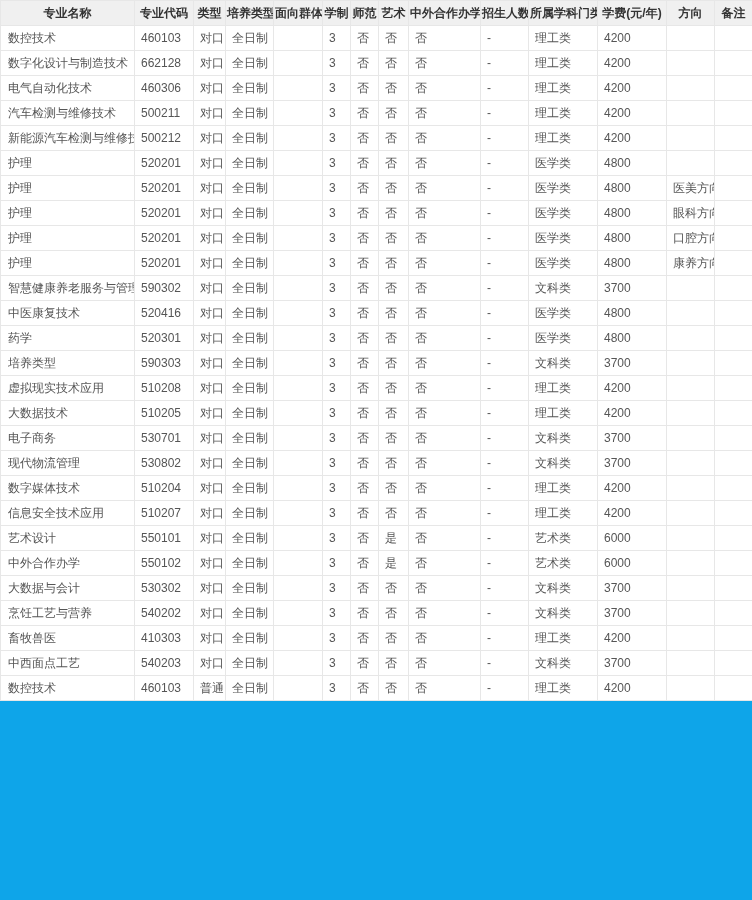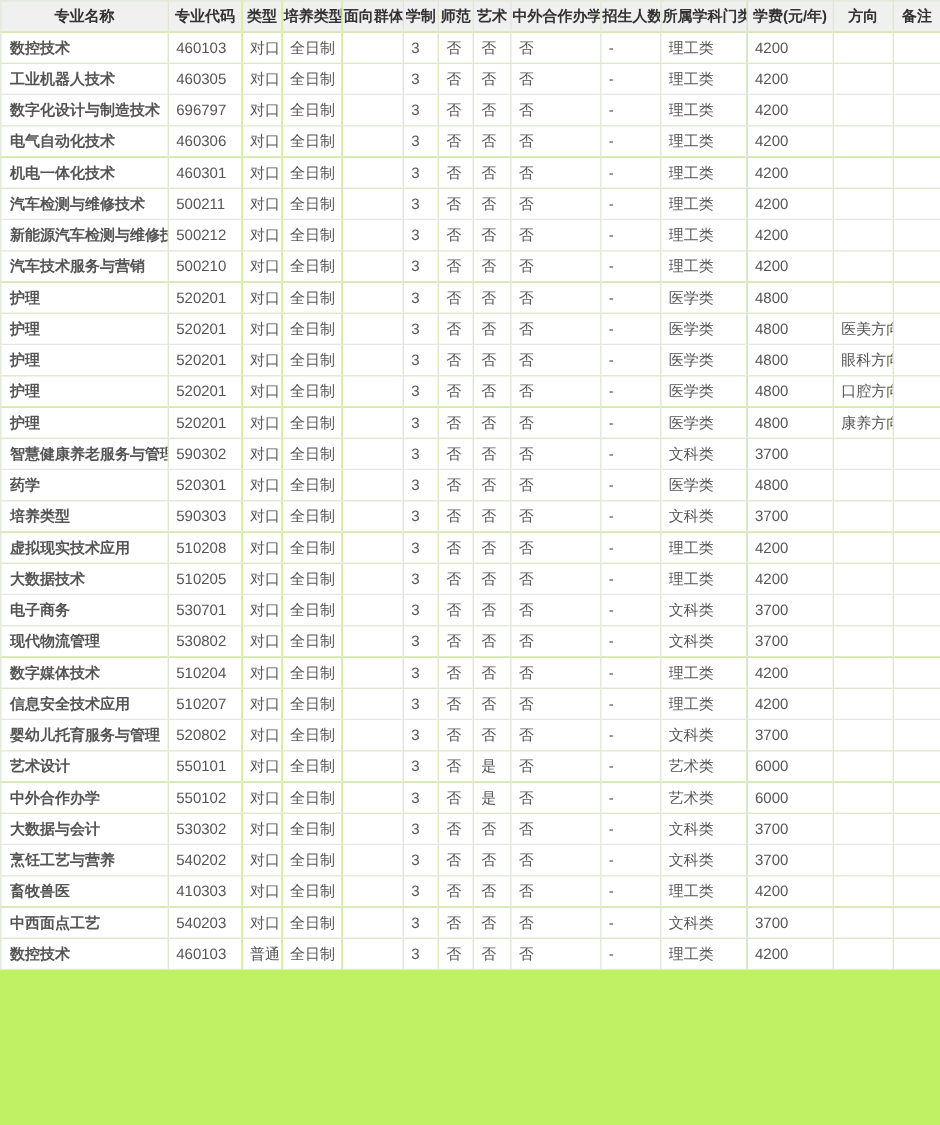--- a/index.html
+++ b/index.html
@@ -5,21 +5,21 @@
   html, body {
     margin: 0;
     padding: 0;
     background: #ffffff;
     font-family: "Liberation Sans", "DejaVu Sans", sans-serif;
   }
   .table-wrap {
     width: 752px;
     height: 900px;
     overflow: hidden;
-    background: #bef264;
+    background: #0ea5e9;
   }
   table.majors {
     width: 752px;
     border-collapse: collapse;
     table-layout: fixed;
     border-top: 1px solid #e7e7e7;
     border-left: 1px solid #e7e7e7;
   }
   table.majors th, table.majors td {
     border-right: 1px solid #e7e7e7;
@@ -37,21 +37,21 @@
     color: #333333;
     font-weight: bold;
     text-align: center;
     padding: 0 1px;
   }
   table.majors td {
     background: #ffffff;
     color: #555555;
     text-align: left;
   }
-  table.majors td.col-0 { padding-left: 7px; font-weight: bold; }
+  table.majors td.col-0 { padding-left: 7px; }
 </style>
 </head>
 <body>
 
 <div class="table-wrap">
   <table class="majors">
     <colgroup>
       <col style="width:134px">
       <col style="width:59px">
       <col style="width:32px">
@@ -96,38 +96,22 @@
           <td class="col-6">否</td>
           <td class="col-7">否</td>
           <td class="col-8">否</td>
           <td class="col-9">-</td>
           <td class="col-10">理工类</td>
           <td class="col-11">4200</td>
           <td class="col-12"></td>
           <td class="col-13"></td>
         </tr>
         <tr>
-          <td class="col-0">工业机器人技术</td>
-          <td class="col-1">460305</td>
-          <td class="col-2">对口</td>
-          <td class="col-3">全日制</td>
-          <td class="col-4"></td>
-          <td class="col-5">3</td>
-          <td class="col-6">否</td>
-          <td class="col-7">否</td>
-          <td class="col-8">否</td>
-          <td class="col-9">-</td>
-          <td class="col-10">理工类</td>
-          <td class="col-11">4200</td>
-          <td class="col-12"></td>
-          <td class="col-13"></td>
-        </tr>
-        <tr>
           <td class="col-0">数字化设计与制造技术</td>
-          <td class="col-1">696797</td>
+          <td class="col-1">662128</td>
           <td class="col-2">对口</td>
           <td class="col-3">全日制</td>
           <td class="col-4"></td>
           <td class="col-5">3</td>
           <td class="col-6">否</td>
           <td class="col-7">否</td>
           <td class="col-8">否</td>
           <td class="col-9">-</td>
           <td class="col-10">理工类</td>
           <td class="col-11">4200</td>
@@ -144,36 +128,20 @@
           <td class="col-6">否</td>
           <td class="col-7">否</td>
           <td class="col-8">否</td>
           <td class="col-9">-</td>
           <td class="col-10">理工类</td>
           <td class="col-11">4200</td>
           <td class="col-12"></td>
           <td class="col-13"></td>
         </tr>
         <tr>
-          <td class="col-0">机电一体化技术</td>
-          <td class="col-1">460301</td>
-          <td class="col-2">对口</td>
-          <td class="col-3">全日制</td>
-          <td class="col-4"></td>
-          <td class="col-5">3</td>
-          <td class="col-6">否</td>
-          <td class="col-7">否</td>
-          <td class="col-8">否</td>
-          <td class="col-9">-</td>
-          <td class="col-10">理工类</td>
-          <td class="col-11">4200</td>
-          <td class="col-12"></td>
-          <td class="col-13"></td>
-        </tr>
-        <tr>
           <td class="col-0">汽车检测与维修技术</td>
           <td class="col-1">500211</td>
           <td class="col-2">对口</td>
           <td class="col-3">全日制</td>
           <td class="col-4"></td>
           <td class="col-5">3</td>
           <td class="col-6">否</td>
           <td class="col-7">否</td>
           <td class="col-8">否</td>
           <td class="col-9">-</td>
@@ -192,36 +160,20 @@
           <td class="col-6">否</td>
           <td class="col-7">否</td>
           <td class="col-8">否</td>
           <td class="col-9">-</td>
           <td class="col-10">理工类</td>
           <td class="col-11">4200</td>
           <td class="col-12"></td>
           <td class="col-13"></td>
         </tr>
         <tr>
-          <td class="col-0">汽车技术服务与营销</td>
-          <td class="col-1">500210</td>
-          <td class="col-2">对口</td>
-          <td class="col-3">全日制</td>
-          <td class="col-4"></td>
-          <td class="col-5">3</td>
-          <td class="col-6">否</td>
-          <td class="col-7">否</td>
-          <td class="col-8">否</td>
-          <td class="col-9">-</td>
-          <td class="col-10">理工类</td>
-          <td class="col-11">4200</td>
-          <td class="col-12"></td>
-          <td class="col-13"></td>
-        </tr>
-        <tr>
           <td class="col-0">护理</td>
           <td class="col-1">520201</td>
           <td class="col-2">对口</td>
           <td class="col-3">全日制</td>
           <td class="col-4"></td>
           <td class="col-5">3</td>
           <td class="col-6">否</td>
           <td class="col-7">否</td>
           <td class="col-8">否</td>
           <td class="col-9">-</td>
@@ -304,20 +256,36 @@
           <td class="col-6">否</td>
           <td class="col-7">否</td>
           <td class="col-8">否</td>
           <td class="col-9">-</td>
           <td class="col-10">文科类</td>
           <td class="col-11">3700</td>
           <td class="col-12"></td>
           <td class="col-13"></td>
         </tr>
         <tr>
+          <td class="col-0">中医康复技术</td>
+          <td class="col-1">520416</td>
+          <td class="col-2">对口</td>
+          <td class="col-3">全日制</td>
+          <td class="col-4"></td>
+          <td class="col-5">3</td>
+          <td class="col-6">否</td>
+          <td class="col-7">否</td>
+          <td class="col-8">否</td>
+          <td class="col-9">-</td>
+          <td class="col-10">医学类</td>
+          <td class="col-11">4800</td>
+          <td class="col-12"></td>
+          <td class="col-13"></td>
+        </tr>
+        <tr>
           <td class="col-0">药学</td>
           <td class="col-1">520301</td>
           <td class="col-2">对口</td>
           <td class="col-3">全日制</td>
           <td class="col-4"></td>
           <td class="col-5">3</td>
           <td class="col-6">否</td>
           <td class="col-7">否</td>
           <td class="col-8">否</td>
           <td class="col-9">-</td>
@@ -428,36 +396,20 @@
           <td class="col-2">对口</td>
           <td class="col-3">全日制</td>
           <td class="col-4"></td>
           <td class="col-5">3</td>
           <td class="col-6">否</td>
           <td class="col-7">否</td>
           <td class="col-8">否</td>
           <td class="col-9">-</td>
           <td class="col-10">理工类</td>
           <td class="col-11">4200</td>
-          <td class="col-12"></td>
-          <td class="col-13"></td>
-        </tr>
-        <tr>
-          <td class="col-0">婴幼儿托育服务与管理</td>
-          <td class="col-1">520802</td>
-          <td class="col-2">对口</td>
-          <td class="col-3">全日制</td>
-          <td class="col-4"></td>
-          <td class="col-5">3</td>
-          <td class="col-6">否</td>
-          <td class="col-7">否</td>
-          <td class="col-8">否</td>
-          <td class="col-9">-</td>
-          <td class="col-10">文科类</td>
-          <td class="col-11">3700</td>
           <td class="col-12"></td>
           <td class="col-13"></td>
         </tr>
         <tr>
           <td class="col-0">艺术设计</td>
           <td class="col-1">550101</td>
           <td class="col-2">对口</td>
           <td class="col-3">全日制</td>
           <td class="col-4"></td>
           <td class="col-5">3</td>

